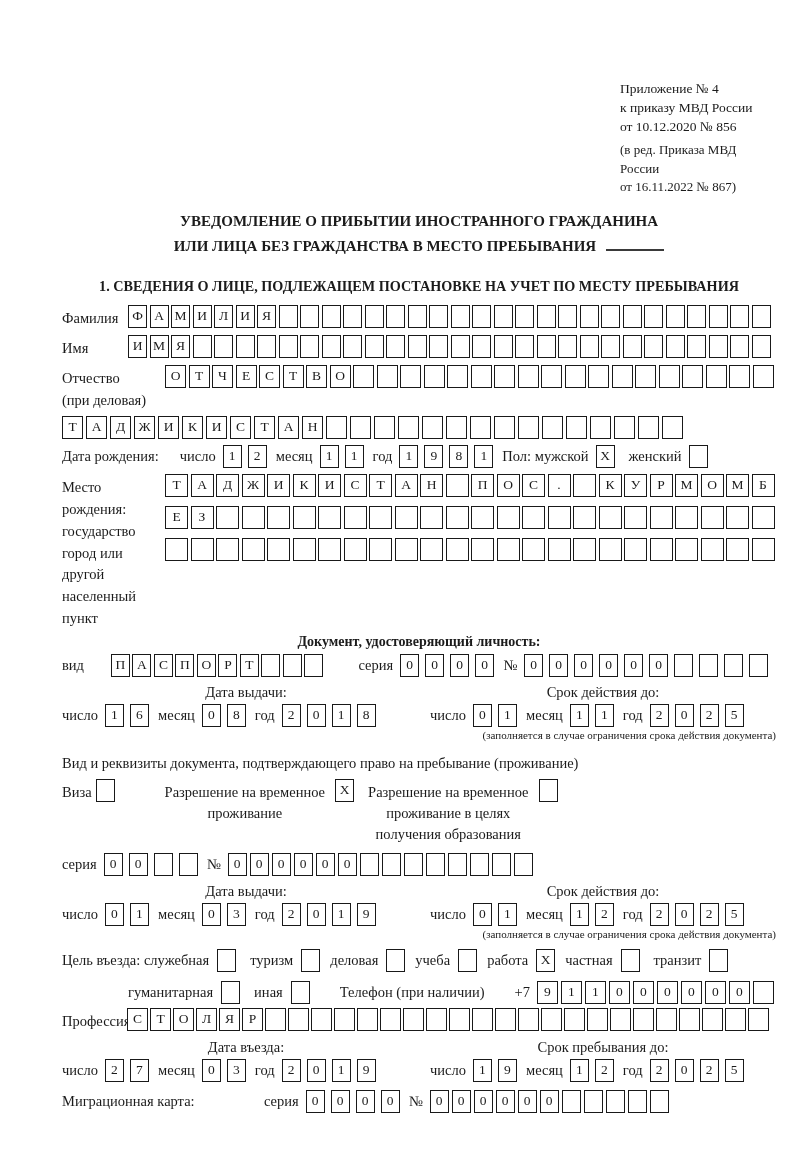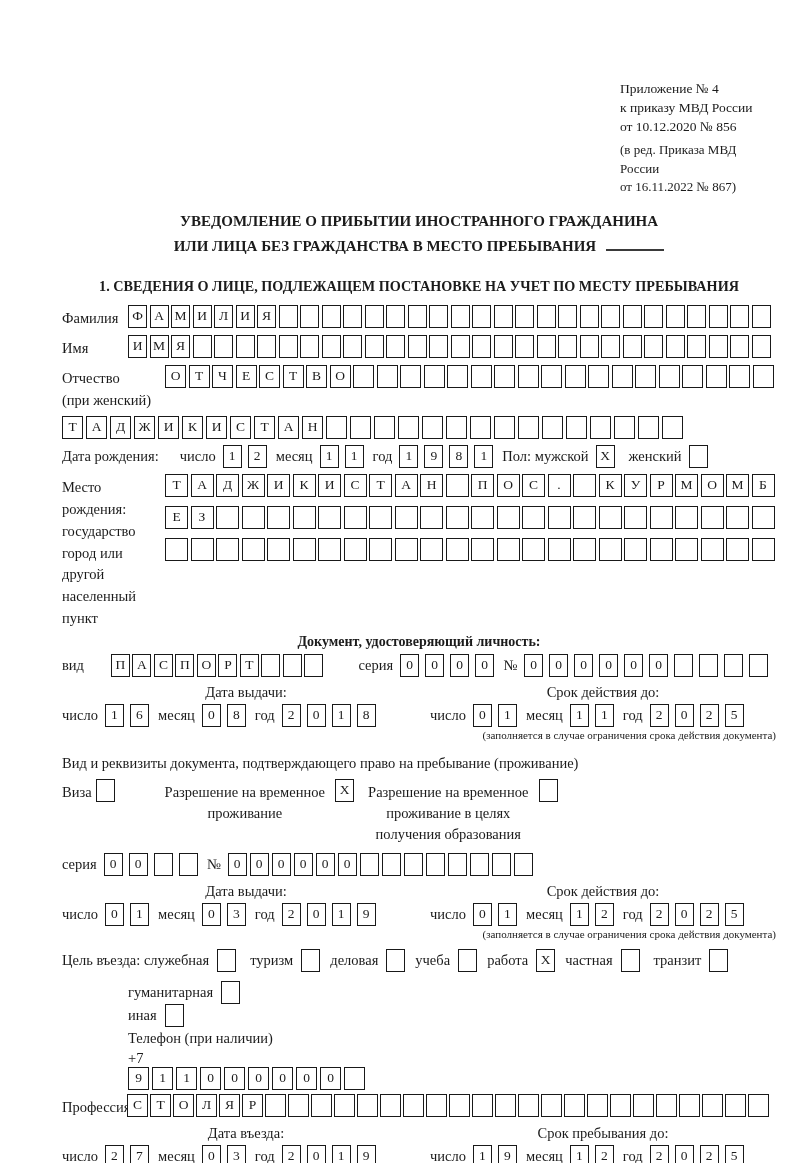--- a/index.html
+++ b/index.html
@@ -162,21 +162,21 @@
         <span class="cell"></span>
         <span class="cell"></span>
         <span class="cell"></span>
         <span class="cell"></span>
       </span>
   </div>
 
   <div class="row">
     <span class="lbl w103">
       <div>Отчество</div>
-      <div>(при женский)</div>
+      <div>(при деловая)</div>
     </span>
     <span class="cells cw21">
         <span class="cell">О</span>
         <span class="cell">Т</span>
         <span class="cell">Ч</span>
         <span class="cell">Е</span>
         <span class="cell">С</span>
         <span class="cell">Т</span>
         <span class="cell">В</span>
         <span class="cell">О</span>
@@ -569,21 +569,21 @@
       <span class="clbl">частная</span>
       <span class="cell"></span>
     </div>
     <span class="sp14"></span>
     <div class="chk-pair">
       <span class="clbl">транзит</span>
       <span class="cell"></span>
     </div>
   </div>
 
-  <div class="chk-row" style="margin-left:66px;flex-direction:column;">
+  <div class="chk-row" style="margin-left:66px;">
     <div class="chk-pair">
       <span class="clbl">гуманитарная</span>
       <span class="cell"></span>
     </div>
     <span class="sp14"></span>
     <div class="chk-pair">
       <span class="clbl">иная</span>
       <span class="cell"></span>
     </div>
     <span class="sp30"></span>

